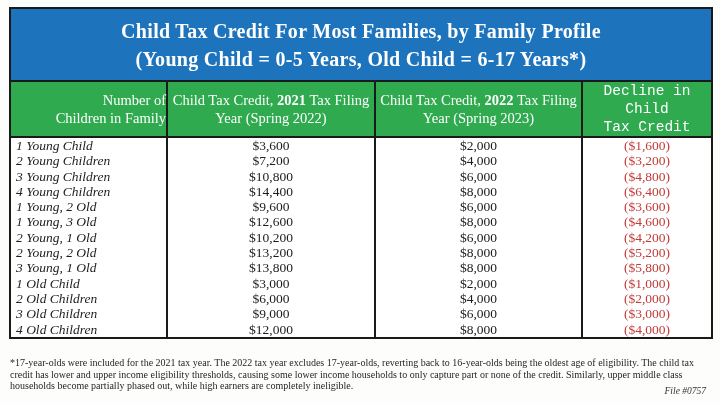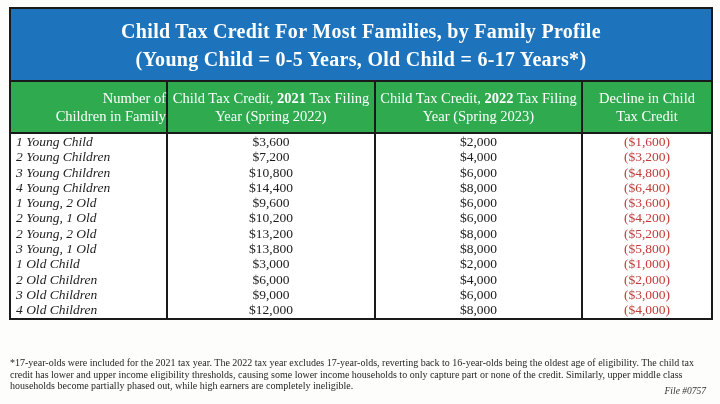--- a/index.html
+++ b/index.html
@@ -54,21 +54,21 @@
     vertical-align: middle;
     text-align: center;
     border-right: 2px solid var(--border);
     border-bottom: 2px solid var(--border);
     white-space: pre-line;
   }
   thead th.profile-h {
     text-align: right;
     padding-left: 5px;
   }
-  thead th:last-child { border-right: none; }
+  thead th:last-child { border-right: none; font-family: Liberation Mono, monospace; }
   thead th .year { font-weight: bold; }
   tbody td {
     font-size: 13.5px;
     line-height: 15.3px;
     height: 15.3px;
     padding: 0;
     text-align: center;
     color: var(--body-text);
     border-right: 2px solid var(--border);
     overflow: hidden;
@@ -146,20 +146,26 @@
           <td>$8,000</td>
           <td class="decline">($6,400)</td>
         </tr>
         <tr>
           <td class="profile">1 Young, 2 Old</td>
           <td>$9,600</td>
           <td>$6,000</td>
           <td class="decline">($3,600)</td>
         </tr>
         <tr>
+          <td class="profile">1 Young, 3 Old</td>
+          <td>$12,600</td>
+          <td>$8,000</td>
+          <td class="decline">($4,600)</td>
+        </tr>
+        <tr>
           <td class="profile">2 Young, 1 Old</td>
           <td>$10,200</td>
           <td>$6,000</td>
           <td class="decline">($4,200)</td>
         </tr>
         <tr>
           <td class="profile">2 Young, 2 Old</td>
           <td>$13,200</td>
           <td>$8,000</td>
           <td class="decline">($5,200)</td>

